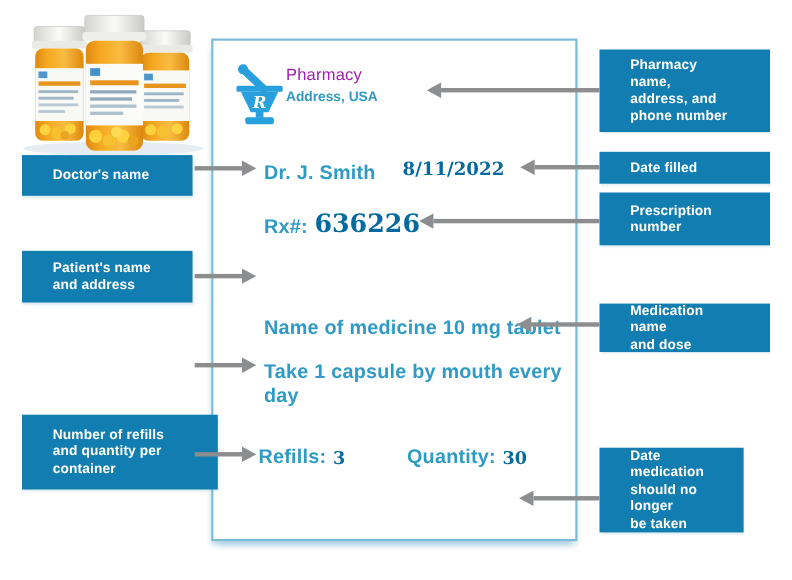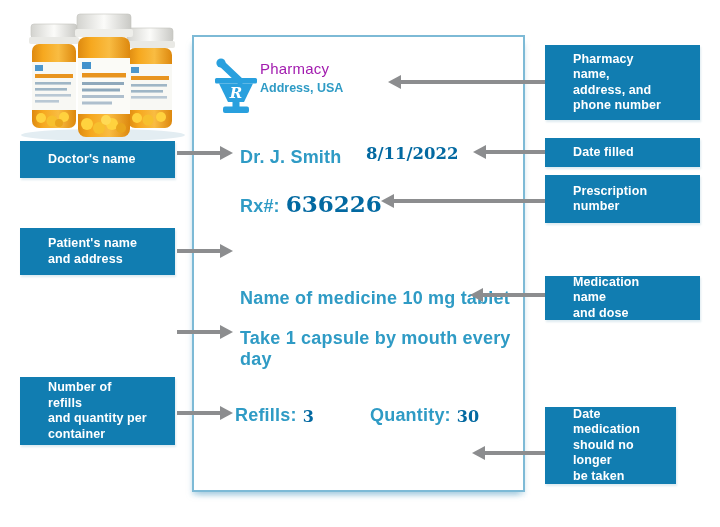--- a/index.html
+++ b/index.html
@@ -150,21 +150,21 @@
     <div class="abs baseline-row" style="left:176px;top:368px">
       <span class="sans-line">Quantity:</span>
       <span class="serif-num mid-num">30</span>
     </div>
 
   </div>
 
   <div class="callout" style="left:20px;top:141px;width:155px;height:37px">Doctor's name</div>
   <div class="callout" style="left:20px;top:228px;width:155px;height:47px">Patient's name
 and address</div>
-  <div class="callout" style="left:20px;top:377px;width:155px;height:68px">Number of refills
+  <div class="callout" style="left:20px;top:377px;width:178px;height:68px">Number of refills
 and quantity per
 container</div>
 
   <div class="callout" style="left:545px;top:45px;width:155px;height:75px">Pharmacy name,
 address, and
 phone number</div>
   <div class="callout" style="left:545px;top:138px;width:155px;height:29px">Date filled</div>
   <div class="callout" style="left:545px;top:175px;width:155px;height:48px">Prescription
 number</div>
   <div class="callout" style="left:545px;top:276px;width:155px;height:44px">Medication name

